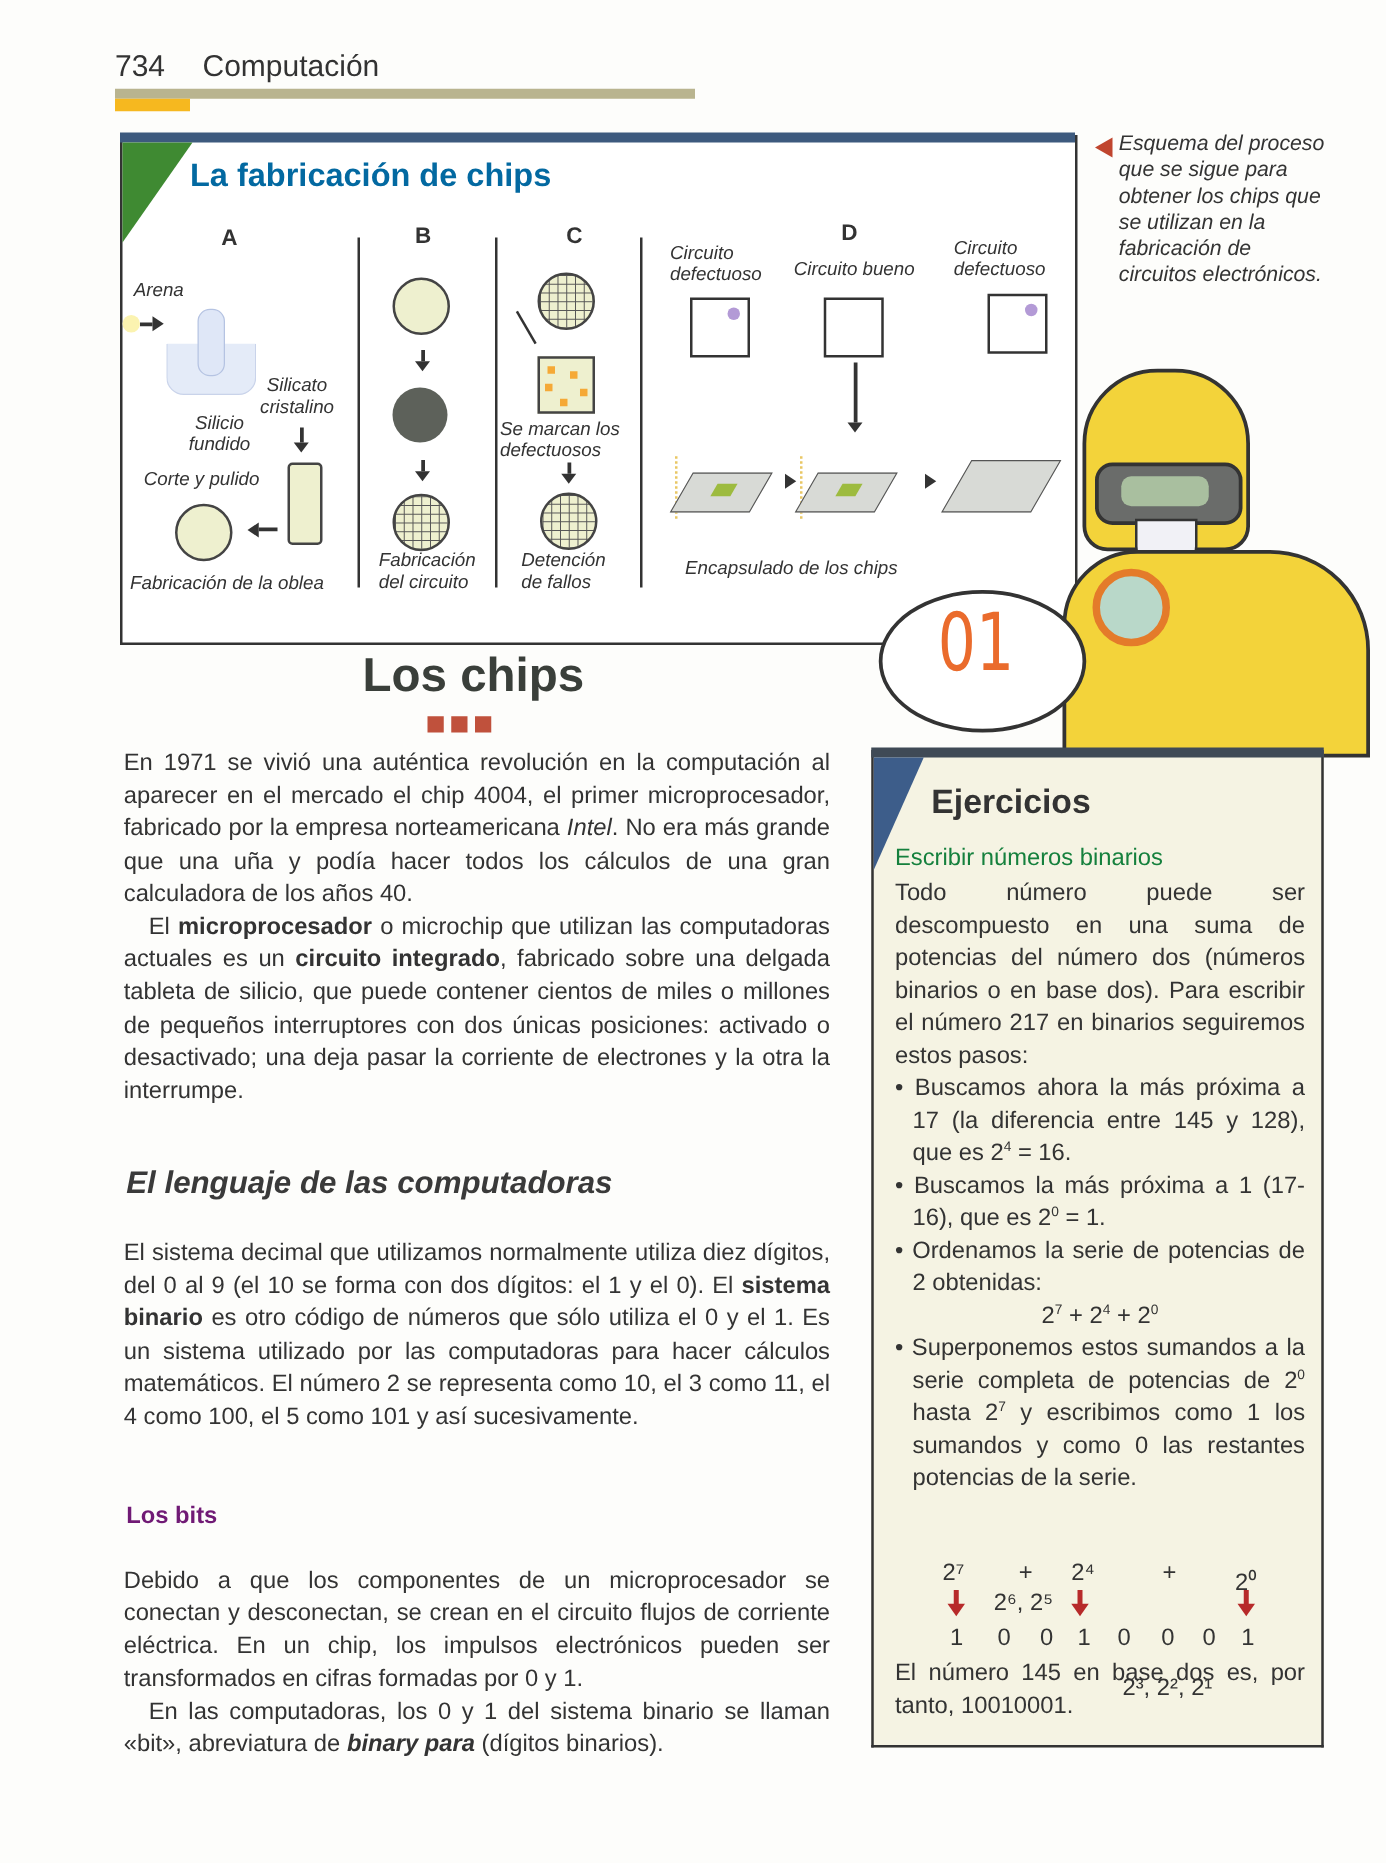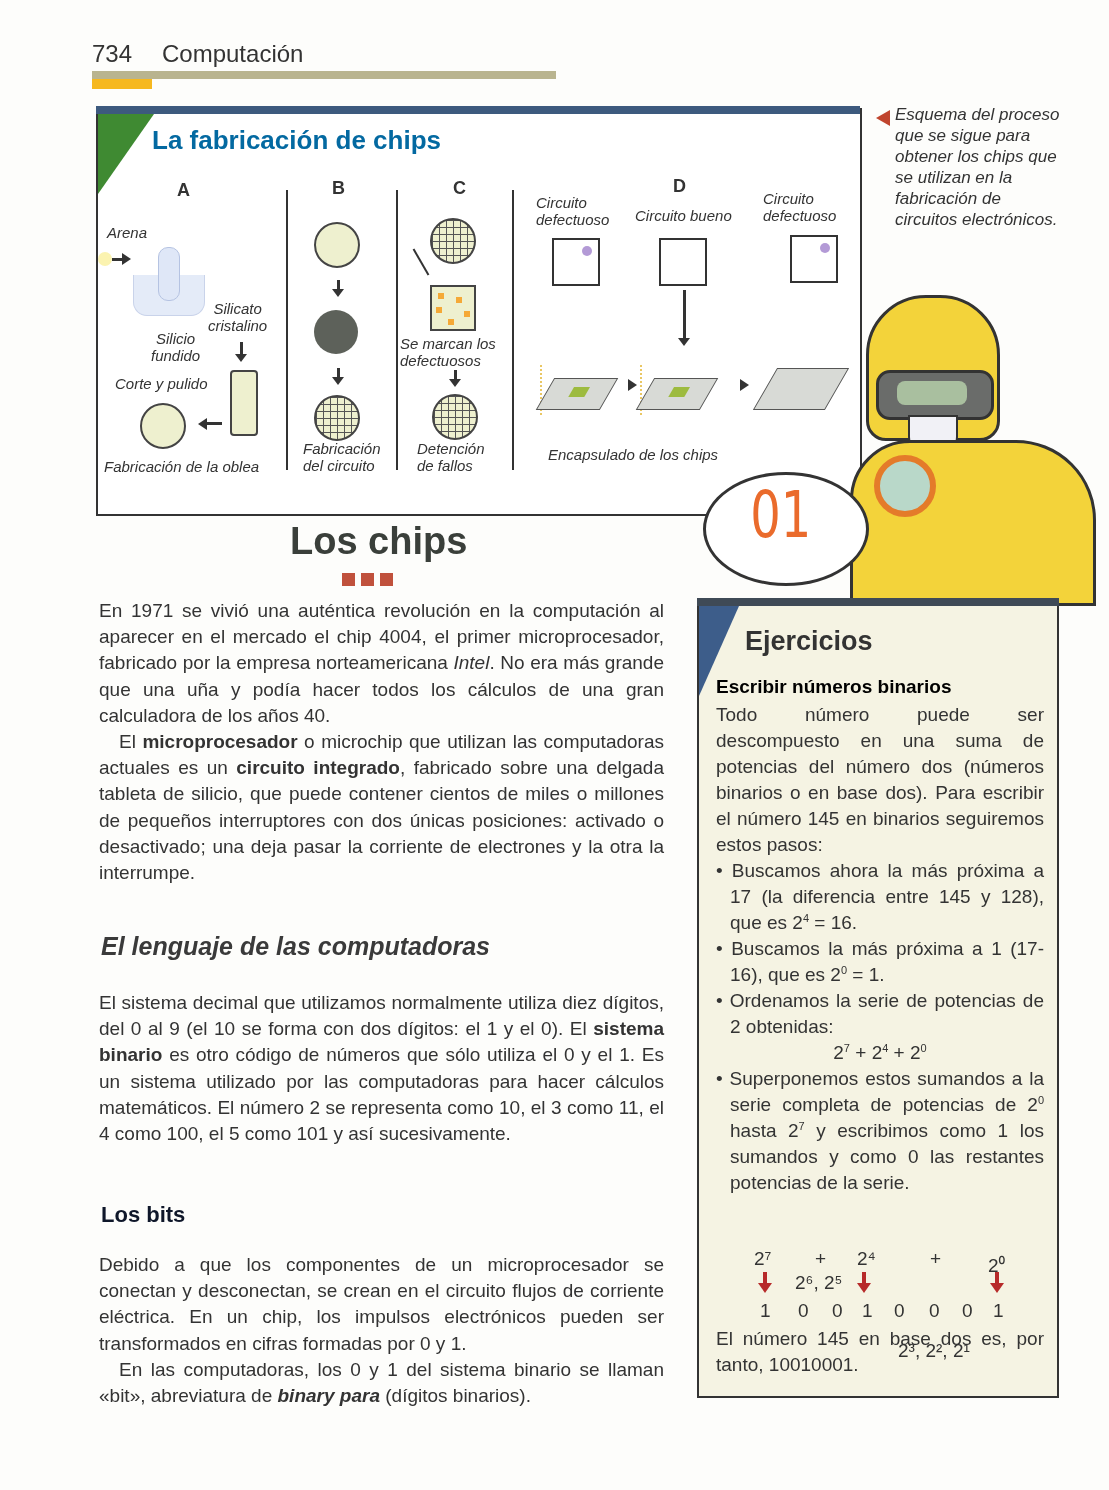--- a/index.html
+++ b/index.html
@@ -41,28 +41,28 @@
   .cap { left:895px; top:104px; width:170px; font-size:17px; font-style:italic; line-height:21px; color:#333; }
   .cap-tri { left:876px; top:110px; width:0; height:0; border-top:8px solid transparent; border-bottom:8px solid transparent; border-right:14px solid #c0452e; }
 
   
   .h1 { left:290px; top:520px; font-size:38px; font-weight:bold; color:#3a3f3a; }
   .sqr { width:13px; height:13px; background:#c0513c; }
   .body { left:99px; width:565px; font-size:19px; line-height:26.2px; color:#333; text-align:justify; }
   .body p { margin:0; }
   .indent { text-indent:20px; }
   .h2 { left:101px; top:932px; font-size:25px; font-weight:bold; font-style:italic; color:#3a3a3a; }
-  .h3 { left:101px; top:1202px; font-size:22px; font-weight:bold; color:#0f172a; }
+  .h3 { left:101px; top:1202px; font-size:19px; font-weight:bold; color:#701a75; }
 
   
   .ej { left:697px; top:600px; width:362px; height:798px; background:#f5f3e3; border:2px solid #333; border-top:none; box-sizing:border-box; }
   .ej-top { left:697px; top:598px; width:362px; height:8px; background:#3f4a56; }
   .ej-tri { left:699px; top:606px; width:0; height:0; border-top:90px solid #3d5d8a; border-right:40px solid transparent; }
   .ej-title { left:745px; top:626px; font-size:27px; font-weight:bold; color:#333; }
-  .ej-sub { left:716px; top:676px; font-size:19px; font-weight:bold; color:#000000; }
+  .ej-sub { left:716px; top:676px; font-size:19px; font-weight:normal; color:#15803d; }
   .ej-body { left:716px; width:328px; font-size:19px; line-height:26px; color:#333; text-align:justify; }
   .ej-body p { margin:0; }
   .bul { padding-left:14px; text-indent:-14px; }
   sup { font-size:11px; vertical-align:7px; line-height:0; }
   .bin { font-size:19px; color:#333; text-align:center; }
   .redarrow { width:4px; background:#b72a2a; }
   .redhead { width:0; height:0; border-left:7px solid transparent; border-right:7px solid transparent; border-top:10px solid #b72a2a; }
 
   
   .suit { background:#f3d33a; border:3px solid #333; }
@@ -186,21 +186,21 @@
   <p>Debido a que los componentes de un microprocesador se conectan y desconectan, se crean en el circuito flujos de corriente eléctrica. En un chip, los impulsos electrónicos pueden ser transformados en cifras formadas por 0 y 1.</p>
   <p class="indent"><span>En las computadoras, los 0 y 1 del sistema binario se llaman «bit», abreviatura de </span><b><i>binary para</i></b><span> (dígitos binarios).</span></p>
 </div>
 
 <div class="abs ej"></div>
 <div class="abs ej-top"></div>
 <div class="abs ej-tri"></div>
 <div class="abs ej-title">Ejercicios</div>
 <div class="abs ej-sub">Escribir números binarios</div>
 <div class="abs ej-body" style="top:702px;">
-  <p>Todo número puede ser descompuesto en una suma de potencias del número dos (números binarios o en base dos). Para escribir el número 145 en binarios seguiremos estos pasos:</p>
+  <p>Todo número puede ser descompuesto en una suma de potencias del número dos (números binarios o en base dos). Para escribir el número 217 en binarios seguiremos estos pasos:</p>
   <p class="bul"><span>• Buscamos ahora la más próxima a 17 (la diferencia entre 145 y 128), que es 2</span><sup>4</sup><span> = 16.</span></p>
   <p class="bul"><span>• Buscamos la más próxima a 1 (17-16), que es 2</span><sup>0</sup><span> = 1.</span></p>
   <p class="bul">• Ordenamos la serie de potencias de 2 obtenidas:</p>
   <p style="text-align:center;"><span>2</span><sup>7</sup><span> + </span><span>2</span><sup>4</sup><span> + </span><span>2</span><sup>0</sup></p>
   <p class="bul"><span>• Superponemos estos sumandos a la serie completa de potencias de 2</span><sup>0</sup><span> hasta 2</span><sup>7</sup><span> y escribimos como 1 los sumandos y como 0 las restantes potencias de la serie.</span></p>
 </div>
 
 <div class="abs bin" style="left:754px;top:1248px;">2⁷</div>
 <div class="abs bin" style="left:815px;top:1248px;">+</div>
 <div class="abs bin" style="left:857px;top:1248px;">2⁴</div>

